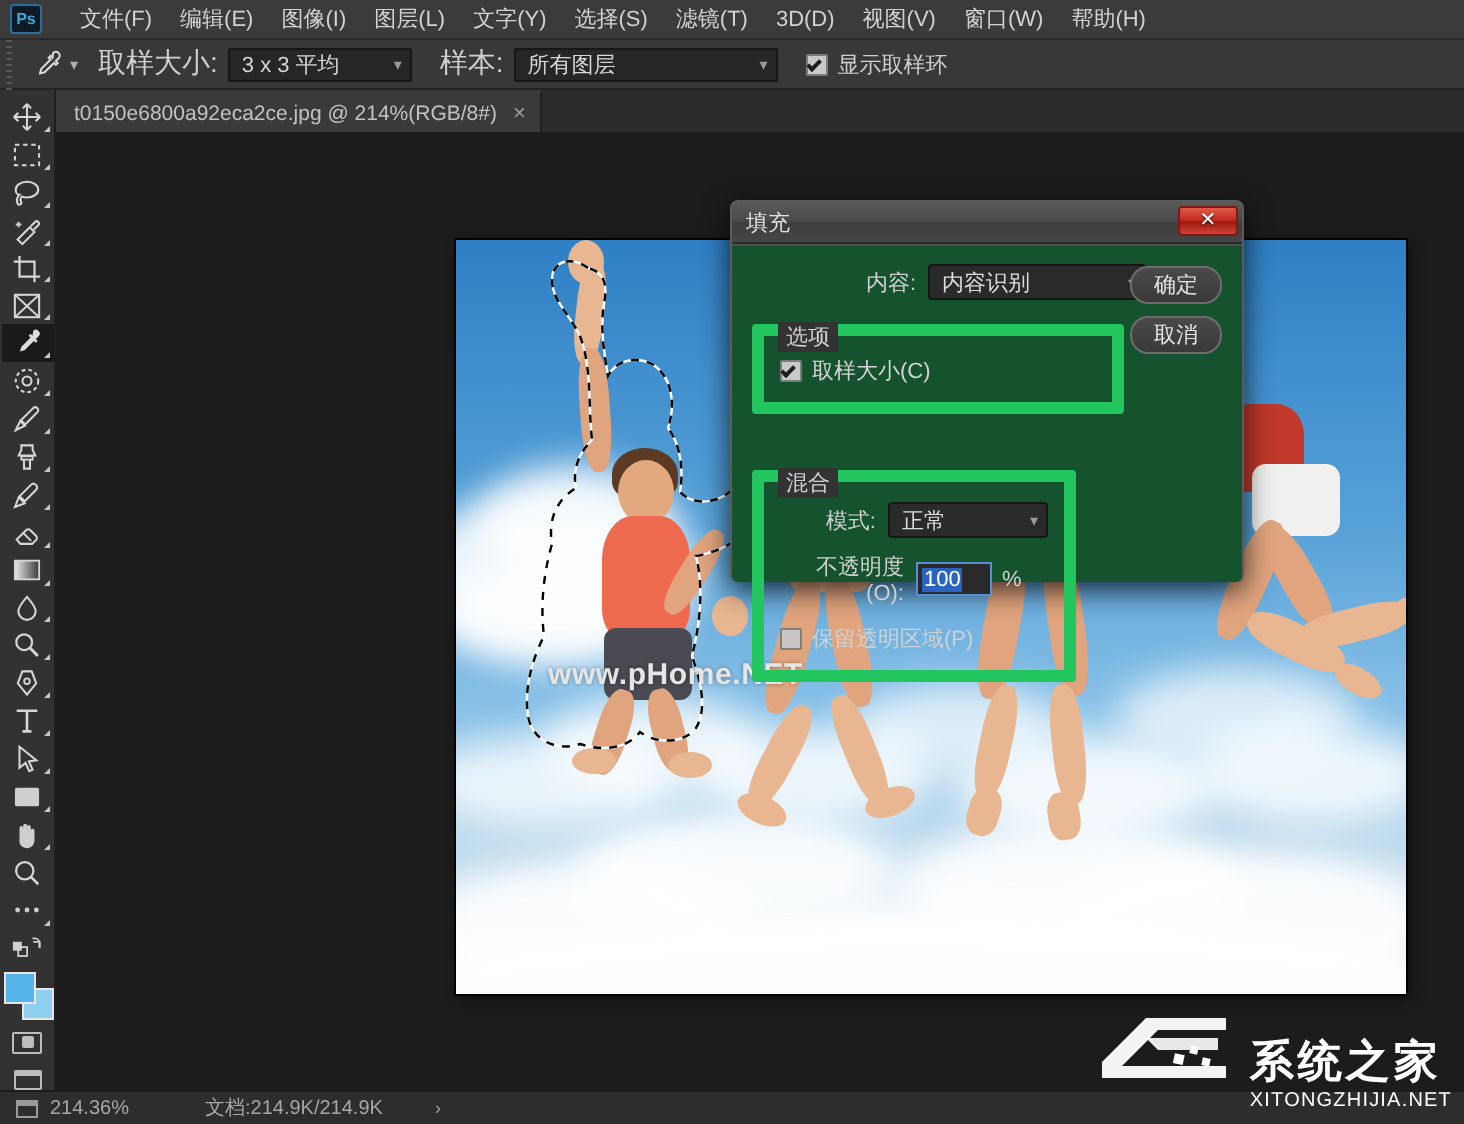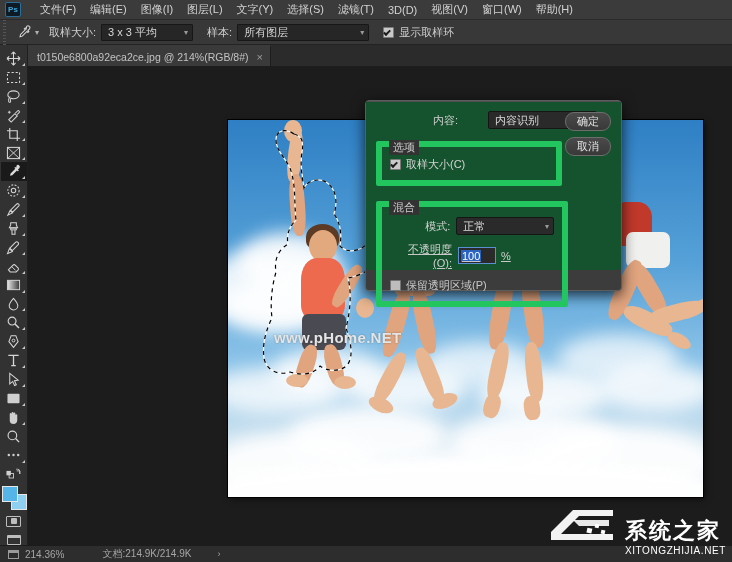--- a/index.html
+++ b/index.html
@@ -43,21 +43,21 @@
   }
   #opt-grip {
     width: 9px; height: 25px; margin-right: 3px;
     background: repeating-linear-gradient(to bottom,#555 0 1px,transparent 1px 3px);
     background-position: 3px 0; background-size: 3px 100%; background-repeat: repeat-y;
   }
   .opt-tool-icon {
     width: 22px; height: 20px; display: flex; align-items: center; justify-content: center;
   }
   .opt-caret { font-size: 8px; color: #b0b0b0; margin-right: 10px; padding-left: 1px; }
-  .opt-label { font-size: 11px; color: #cfcfcf; margin-right: 5px; }
+  .opt-label { font-size: 14px; color: #cfcfcf; margin-right: 5px; }
   .opt-select {
     height: 17px; background: #262626; border: 1px solid #171717;
     font-size: 11px; color: #d6d6d6;
     display: flex; align-items: center; justify-content: space-between;
     padding: 0 4px 0 6px; margin-right: 14px;
     border-radius: 1px;
   }
   .opt-select .sel-caret { font-size: 8px; color: #9a9a9a; margin-left: 8px; }
   #sel-samplesize { width: 92px; justify-content: space-between; }
   #sel-sample { width: 132px; }
@@ -628,54 +628,58 @@
                  C54 16, 52 10, 44 8 Z" fill="none" stroke="#000000" stroke-width="1.2" stroke-dasharray="4 4"></path>
       </svg>
     </div>
 
   </div>
 
   <div id="wm-phome">www.pHome.NET</div>
 </div>
 
 <div id="dialog">
+  <div id="dlg-titlebar">
+    <span id="dlg-title">填充</span>
+    <span id="dlg-close">✕</span>
+  </div>
 
   <div id="dlg-body">
 
     <div class="dlg-row">
       <span class="dlg-lbl" style="width:82px; margin-right:6px;">内容:</span>
-      <div class="dlg-select" style="width:109px;margin-left:24px;">
+      <div class="dlg-select" style="width:109px;">
         <span>内容识别</span>
         <span class="sel-caret">▾</span>
       </div>
     </div>
 
     <div class="dlg-btn" id="btn-ok">确定</div>
     <div class="dlg-btn" id="btn-cancel">取消</div>
 
     <div class="fieldset" style="width:186px;">
       <span class="legend">选项</span>
       <div class="dlg-check">
         <span class="cb checked"></span>
         <span>取样大小(C)</span>
       </div>
     </div>
 
-    <div class="fieldset" style="width:192px; margin-top:15px;">
+    <div class="fieldset" style="width:162px; margin-top:28px;">
       <span class="legend">混合</span>
 
       <div class="dlg-row">
         <span class="dlg-lbl" style="width:62px; margin-right:6px;">模式:</span>
         <div class="dlg-select" style="width:100px;">
           <span>正常</span>
           <span class="sel-caret">▾</span>
         </div>
       </div>
 
-      <div class="dlg-row" style="margin-top:7px;text-decoration:underline;">
+      <div class="dlg-row" style="margin-top:7px;">
         <span class="dlg-lbl" style="width:62px; margin-right:6px;">不透明度(O):</span>
         <div id="opacity-input">
           <span id="opacity-value">100</span>
         </div>
         <span class="dlg-lbl">%</span>
       </div>
 
       <div class="dlg-check" id="preserve-row">
         <span class="cb"></span>
         <span>保留透明区域(P)</span>

